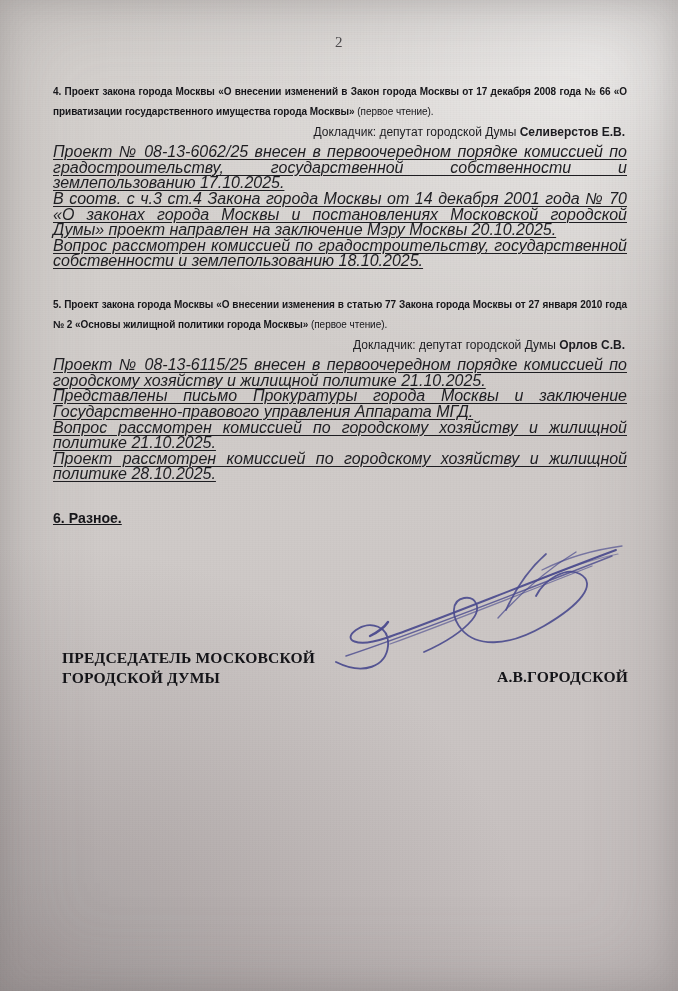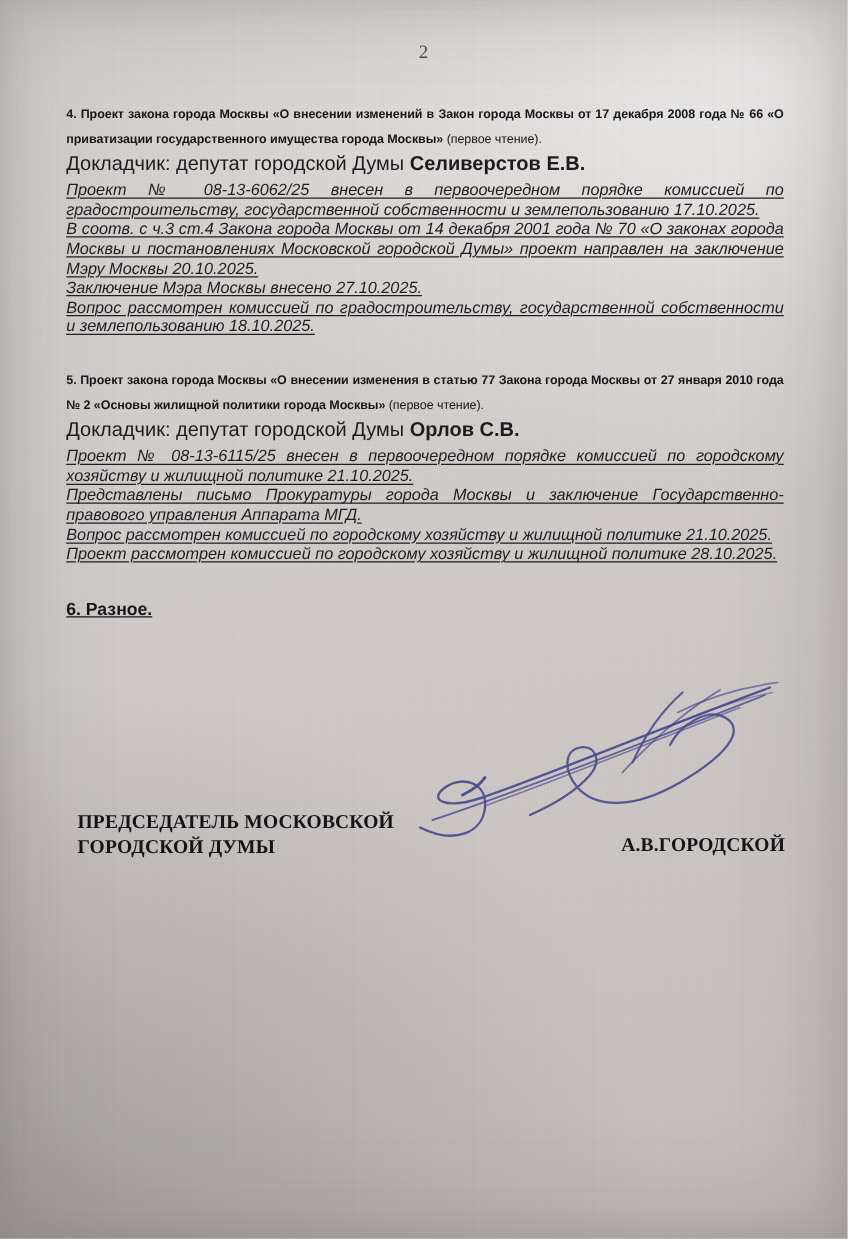--- a/index.html
+++ b/index.html
@@ -78,32 +78,33 @@
     text-align-last: left;
     letter-spacing: -0.05px;
     color: #16161a;
     margin: 0;
   }
   .item-heading .reading {
     font-weight: normal;
   }
 
   .speaker {
-    font-size: 16px;
+    font-size: 12px;
     line-height: 20px;
+    text-align: right;
     margin: 1px 0 2px 0;
     padding-right: 2px;
     color: #1c1c20;
   }
   .speaker .speaker-name { font-weight: bold; }
 
   .notes { margin: 0; }
 
   .note-line {
-    font-size: 13px;
+    font-size: 16px;
     font-style: italic;
     line-height: 15.6px;
     text-align: justify;
     text-align-last: left;
     text-decoration: underline;
     text-underline-offset: 2px;
     text-decoration-thickness: from-font;
     color: #1e1e22;
     margin: 0;
   }
@@ -162,21 +163,20 @@
   <div id="content">
 
     <div class="item">
       <p class="item-heading"><span>4. Проект закона города Москвы «О внесении изменений в Закон города Москвы от 17 декабря 2008 года № 66 «О приватизации государственного имущества города Москвы»</span><span class="reading"> (первое чтение).</span></p>
 
       <p class="speaker"><span>Докладчик: депутат городской Думы </span><span class="speaker-name">Селиверстов Е.В.</span></p>
 
       <div class="notes">
         <p class="note-line">Проект № 08-13-6062/25 внесен в первоочередном порядке комиссией по градостроительству, государственной собственности и землепользованию 17.10.2025.</p>
         <p class="note-line">В соотв. с ч.3 ст.4 Закона города Москвы от 14 декабря 2001 года № 70 «О законах города Москвы и постановлениях Московской городской Думы» проект направлен на заключение Мэру Москвы 20.10.2025.</p>
-        <p class="note-line">Заключение Мэра Москвы внесено 27.10.2025.</p>
         <p class="note-line">Вопрос рассмотрен комиссией по градостроительству, государственной собственности и землепользованию 18.10.2025.</p>
       </div>
     </div>
 
     <div id="gap-4-5"></div>
 
     <div class="item">
       <p class="item-heading"><span>5. Проект закона города Москвы «О внесении изменения в статью 77 Закона города Москвы от 27 января 2010 года № 2 «Основы жилищной политики города Москвы»</span><span class="reading"> (первое чтение).</span></p>
 
       <p class="speaker"><span>Докладчик: депутат городской Думы </span><span class="speaker-name">Орлов С.В.</span></p>

